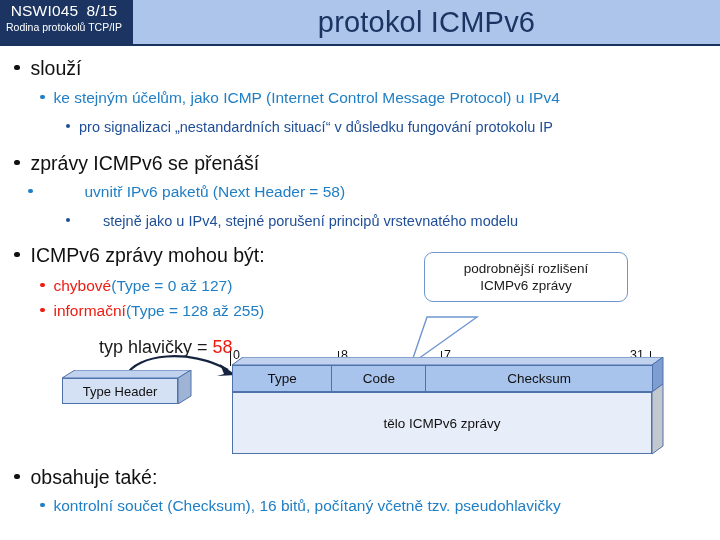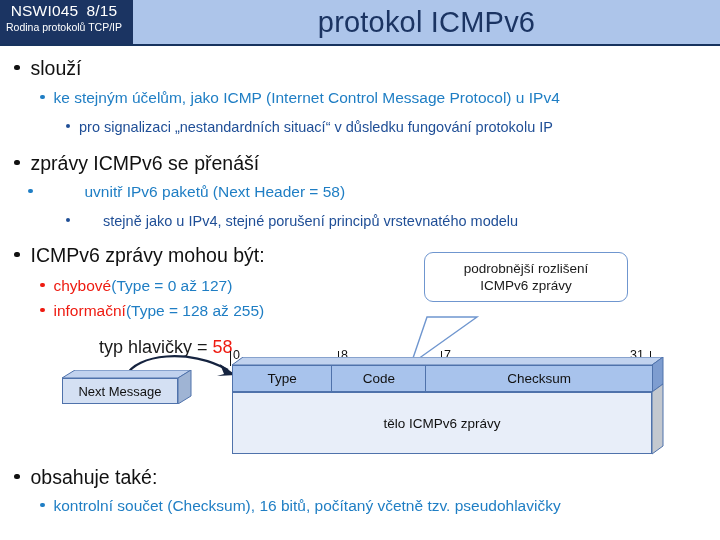--- a/index.html
+++ b/index.html
@@ -269,21 +269,21 @@
 <svg class="arrow-svg" viewBox="0 0 130 42">
   <path d="M6,26 C16,4 70,-2 108,20" fill="none" stroke="#15233f" stroke-width="2.2"></path>
   <polygon points="116,25 100,14 104,24 97,26" fill="#15233f"></polygon>
 </svg>
 
 <div class="nh-box">
   <svg style="position:absolute;left:0;top:0;width:130px;height:34px;" viewBox="0 0 130 34">
     <polygon points="0,8 13,0 129,0 116,8" fill="#c1d2ee" stroke="#4f72ab" stroke-width="1"></polygon>
     <polygon points="116,8 129,0 129,26 116,34" fill="#9fb4d4" stroke="#4f72ab" stroke-width="1"></polygon>
   </svg>
-  <div class="nh-face">Next Message</div>
+  <div class="nh-face">Type Header</div>
 </div>
 
 <div class="ruler">
   <span class="ruler-tick" style="left:0px;"></span>
   <span class="ruler-num" style="left:3px;">0</span>
 
   <span class="ruler-tick" style="left:108px;"></span>
   <span class="ruler-num" style="left:111px;">8</span>
 
   <span class="ruler-tick" style="left:211px;"></span>

